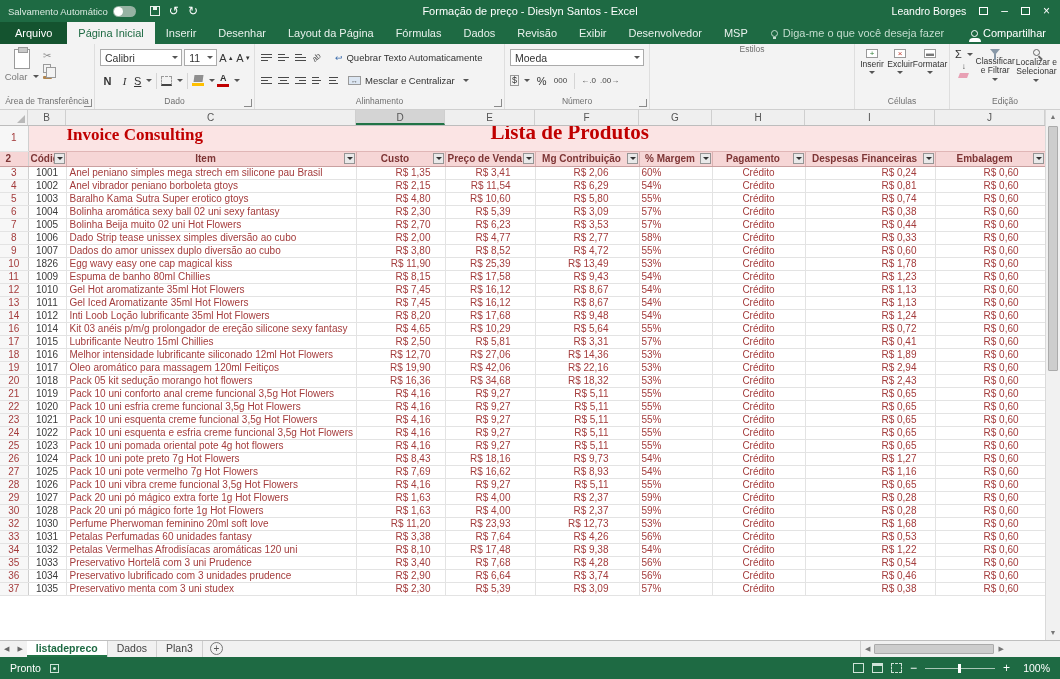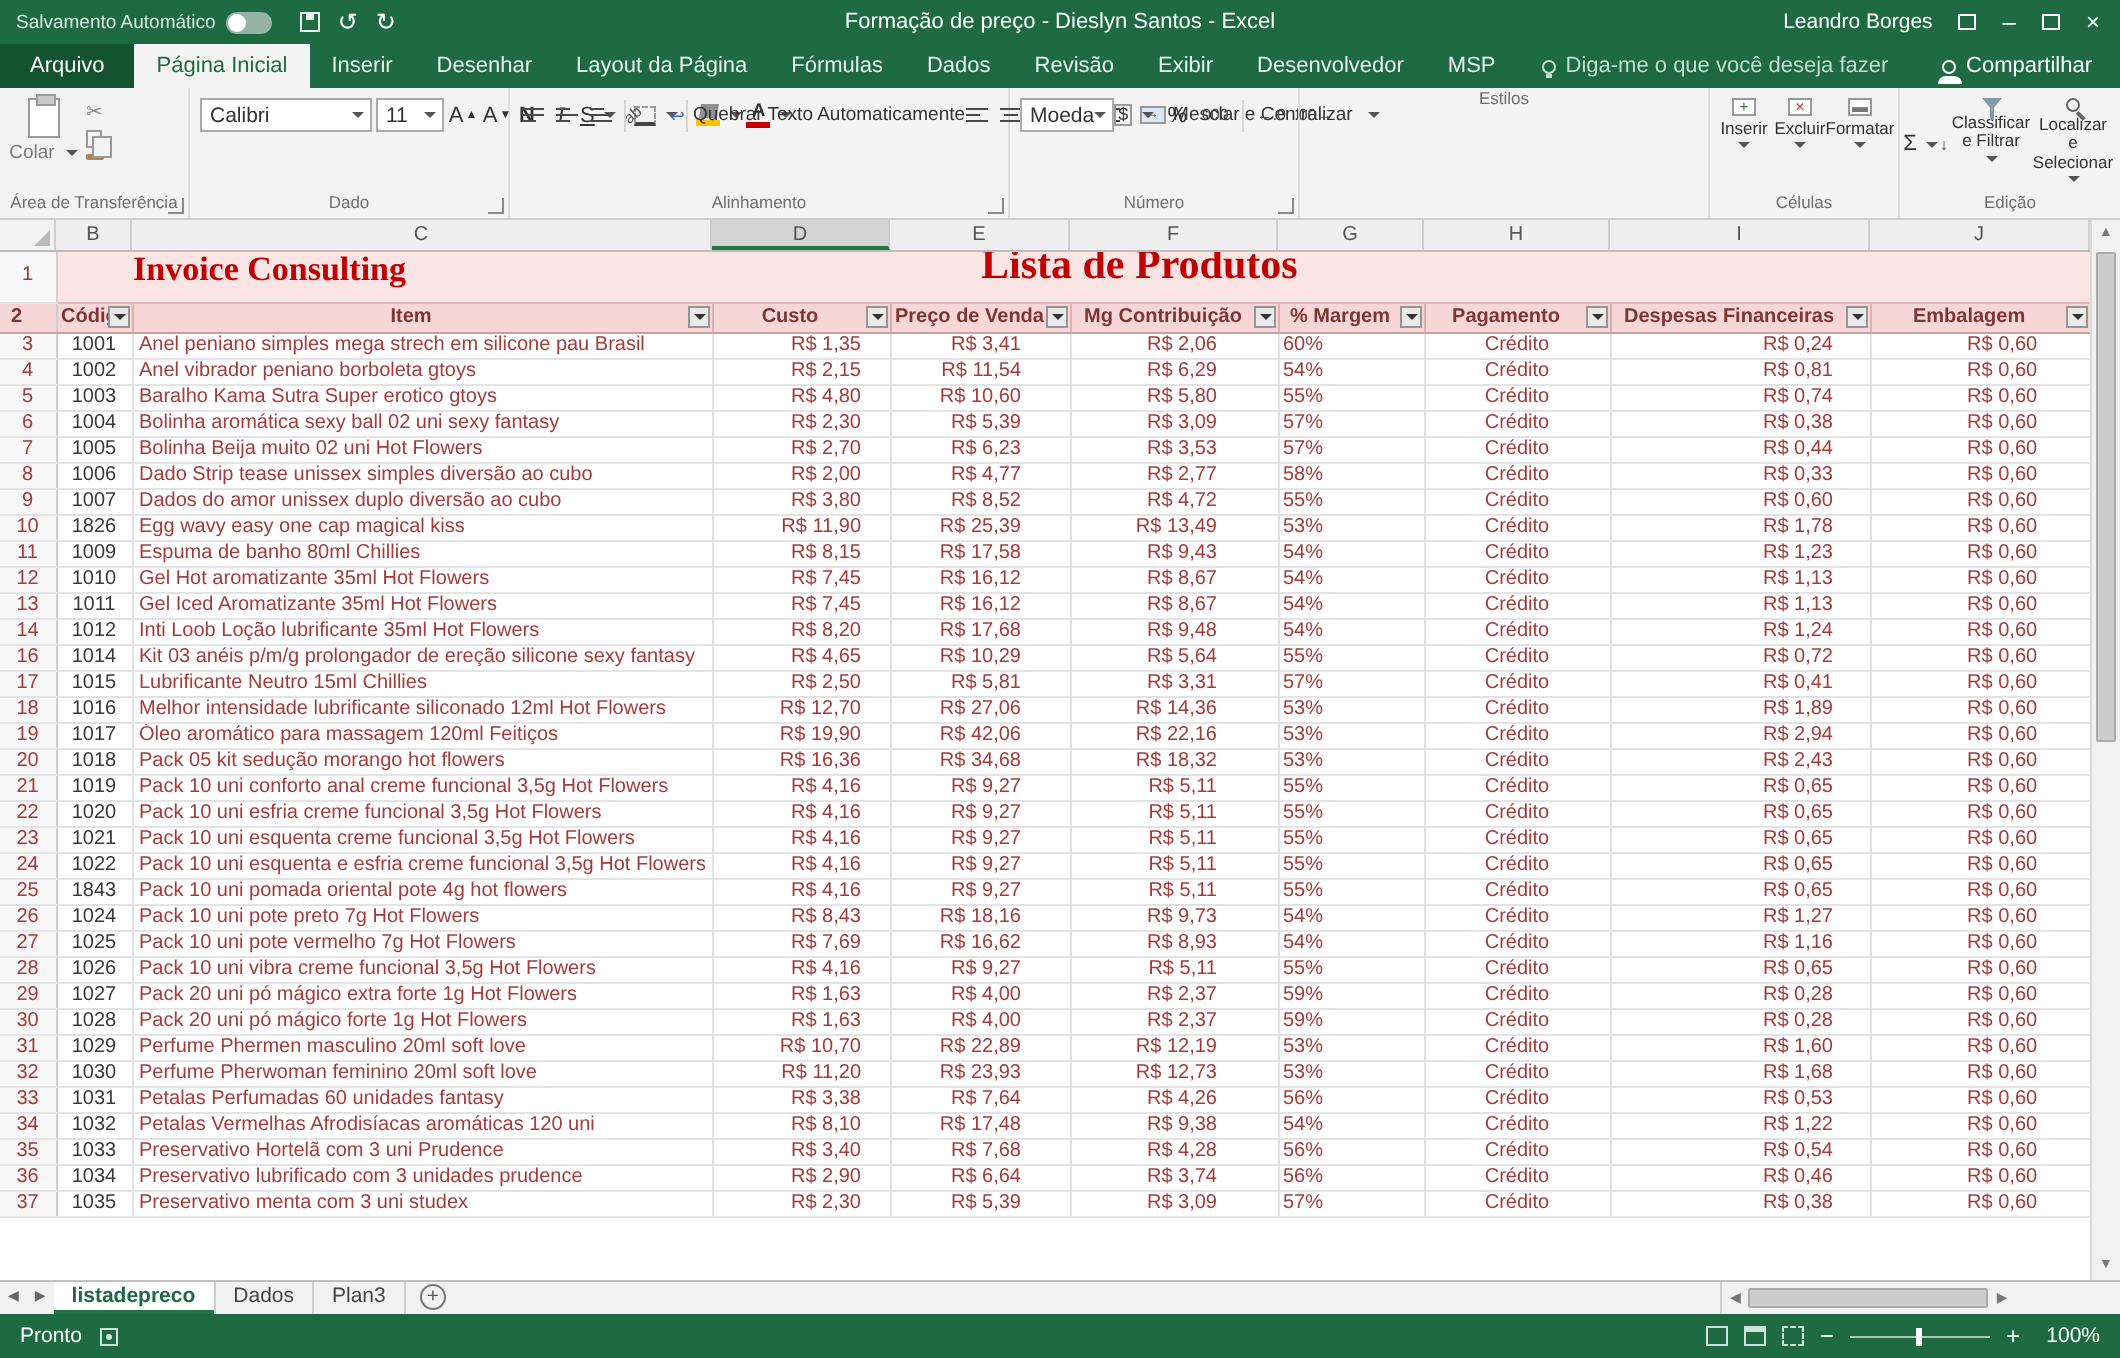--- a/index.html
+++ b/index.html
@@ -30,21 +30,21 @@
 .share{margin-left:auto;display:flex;align-items:center;gap:5px;color:#fff;font-size:11px;padding-right:14px}
 .person{width:7px;height:7px;border-radius:50%;border:1.5px solid #fff;display:inline-block;position:relative}
 .person::after{content:"";position:absolute;left:-3px;top:7px;width:12px;height:4px;border-radius:4px 4px 0 0;background:#fff}
 
 
 .ribbon{position:absolute;top:44px;left:0;width:1060px;height:66px;background:#f3f3f3;border-bottom:1px solid #cfcfcf;display:flex}
 .rgroup{position:relative;border-right:1px solid #dedede;display:flex;flex-direction:column;flex:none}
 .rg-body{flex:1;display:flex;padding:2px 3px 0}
 .rg-label{height:13px;font-size:8.5px;color:#6f6f6f;text-align:center;line-height:11px;position:relative;white-space:nowrap;overflow:hidden}
 .launcher{position:absolute;right:2px;bottom:2px;width:8px;height:8px;border-right:1px solid #8a8a8a;border-bottom:1px solid #8a8a8a}
-.vcol{display:flex;flex-direction:row}
+.vcol{display:flex;flex-direction:column}
 .frow{display:flex;align-items:center;gap:2px;height:23px}
 .combo{height:17px;background:#fff;border:1px solid #ababab;font-size:10.5px;display:flex;align-items:center;padding:0 3px 0 4px;color:#333;white-space:nowrap}
 .cv{width:0;height:0;border-left:3px solid transparent;border-right:3px solid transparent;border-top:3.5px solid #555;margin-left:4px;flex:none}
 .ib{min-width:15px;height:17px;display:flex;align-items:center;justify-content:center;font-size:11px;color:#333;gap:1px}
 .sep{width:1px;height:16px;background:#d5d5d5;margin:0 2px}
 .bgrid{width:11px;height:10px;border:1px dashed #9a9a9a;border-bottom:2px solid #444;display:inline-block}
 .stack{display:flex;flex-direction:column;align-items:center;line-height:1}
 .cbar{width:12px;height:3px;margin-top:1px}
 .bucket{width:9px;height:7px;background:#8f8f8f;transform:skewX(-8deg)}
 .al{width:11px;display:flex;flex-direction:column;gap:1.5px}
@@ -681,21 +681,21 @@
             <td class="money col-d">R$ 4,16</td>
             <td class="money col-e">R$ 9,27</td>
             <td class="money col-f">R$ 5,11</td>
             <td class="pct">55%</td>
             <td class="pay">Crédito</td>
             <td class="money col-i">R$ 0,65</td>
             <td class="money col-j">R$ 0,60</td>
           </tr>
           <tr class="r-data">
             <td class="rownum">25</td>
-            <td class="code">1843</td>
+            <td class="code">1023</td>
             <td class="item">Pack 10 uni pomada oriental pote 4g hot flowers</td>
             <td class="money col-d">R$ 4,16</td>
             <td class="money col-e">R$ 9,27</td>
             <td class="money col-f">R$ 5,11</td>
             <td class="pct">55%</td>
             <td class="pay">Crédito</td>
             <td class="money col-i">R$ 0,65</td>
             <td class="money col-j">R$ 0,60</td>
           </tr>
           <tr class="r-data">
@@ -749,32 +749,20 @@
           <tr class="r-data">
             <td class="rownum">30</td>
             <td class="code">1028</td>
             <td class="item">Pack 20 uni pó mágico forte 1g Hot Flowers</td>
             <td class="money col-d">R$ 1,63</td>
             <td class="money col-e">R$ 4,00</td>
             <td class="money col-f">R$ 2,37</td>
             <td class="pct">59%</td>
             <td class="pay">Crédito</td>
             <td class="money col-i">R$ 0,28</td>
-            <td class="money col-j">R$ 0,60</td>
-          </tr>
-          <tr class="r-data">
-            <td class="rownum">31</td>
-            <td class="code">1029</td>
-            <td class="item">Perfume Phermen masculino 20ml soft love</td>
-            <td class="money col-d">R$ 10,70</td>
-            <td class="money col-e">R$ 22,89</td>
-            <td class="money col-f">R$ 12,19</td>
-            <td class="pct">53%</td>
-            <td class="pay">Crédito</td>
-            <td class="money col-i">R$ 1,60</td>
             <td class="money col-j">R$ 0,60</td>
           </tr>
           <tr class="r-data">
             <td class="rownum">32</td>
             <td class="code">1030</td>
             <td class="item">Perfume Pherwoman feminino 20ml soft love</td>
             <td class="money col-d">R$ 11,20</td>
             <td class="money col-e">R$ 23,93</td>
             <td class="money col-f">R$ 12,73</td>
             <td class="pct">53%</td>

